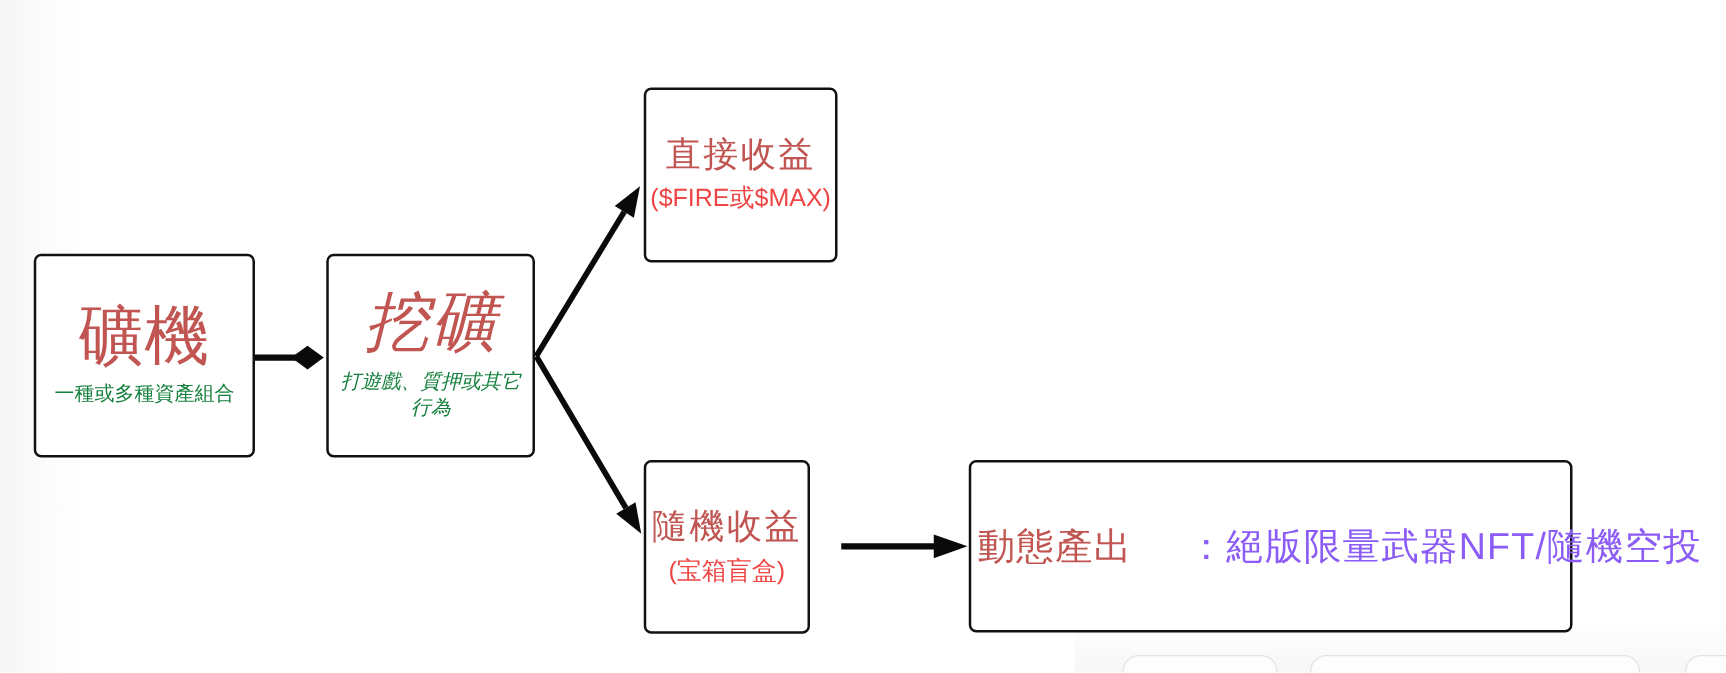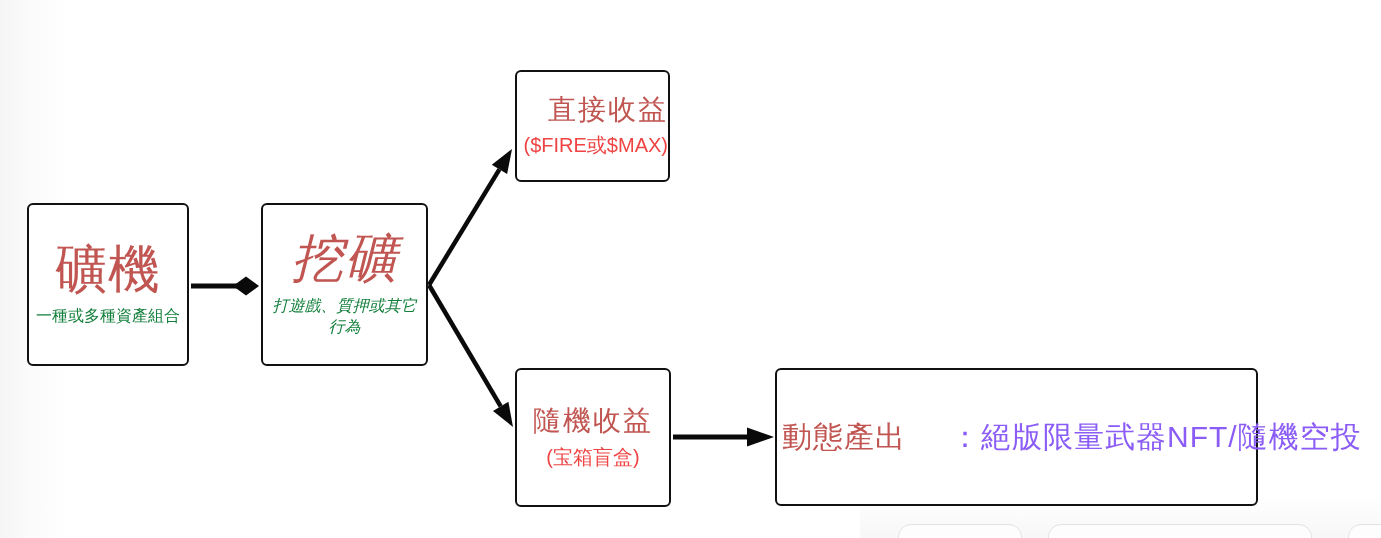--- a/index.html
+++ b/index.html
@@ -118,36 +118,36 @@
       <line x1="429" y1="285" x2="500.7" y2="406.4" stroke-width="4.5"></line>
       <polygon points="513,427 493,411 508.4,401.8"></polygon>
     </g>
 
     <g>
       <line x1="673" y1="437" x2="750" y2="437" stroke-width="5"></line>
       <polygon points="774,437 747,427.5 747,446.5"></polygon>
     </g>
   </svg>
 
-  <div class="node" style="left:27px; top:203px; width:162px; height:163px;">
+  <div class="node" style="left:27px; top:203px; width:177px; height:163px;">
     <div class="node-title-lg">礦機</div>
     <div class="node-sub">一種或多種資產組合</div>
   </div>
 
   <div class="node" style="left:261px; top:203px; width:167px; height:163px;font-style:italic;">
     <div class="node-title-lg">挖礦</div>
     <div class="node-sub">打遊戲、質押或其它行為</div>
   </div>
 
-  <div class="node" style="left:515px; top:70px; width:155px; height:112px;align-items:flex-end;">
+  <div class="node" style="left:515px; top:70px; width:155px; height:140px;">
     <div class="node-title-md">直接收益</div>
     <div class="node-sub-sm">($FIRE或$MAX)</div>
   </div>
 
-  <div class="node" style="left:515px; top:368px; width:156px; height:139px;">
+  <div class="node" style="left:515px; top:368px; width:133px; height:139px;">
     <div class="node-title-md">隨機收益</div>
     <div class="node-sub-sm">(宝箱盲盒)</div>
   </div>
 
   <div class="node node-output" style="left:775px; top:368px; width:483px; height:138px;">
     <span class="out-label">動態產出</span>
       <span class="out-text">：絕版限量武器NFT/隨機空投</span>
   </div>
 
   <div class="chip" style="left:898px; top:524px; width:124px;"></div>

